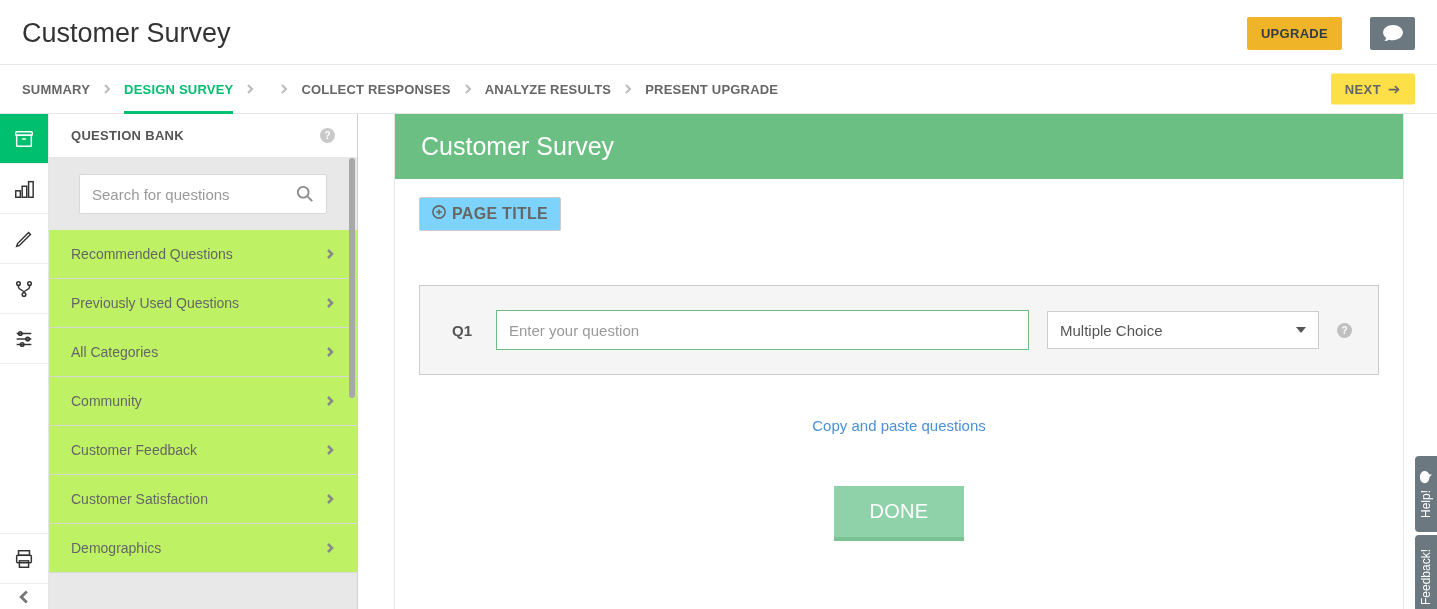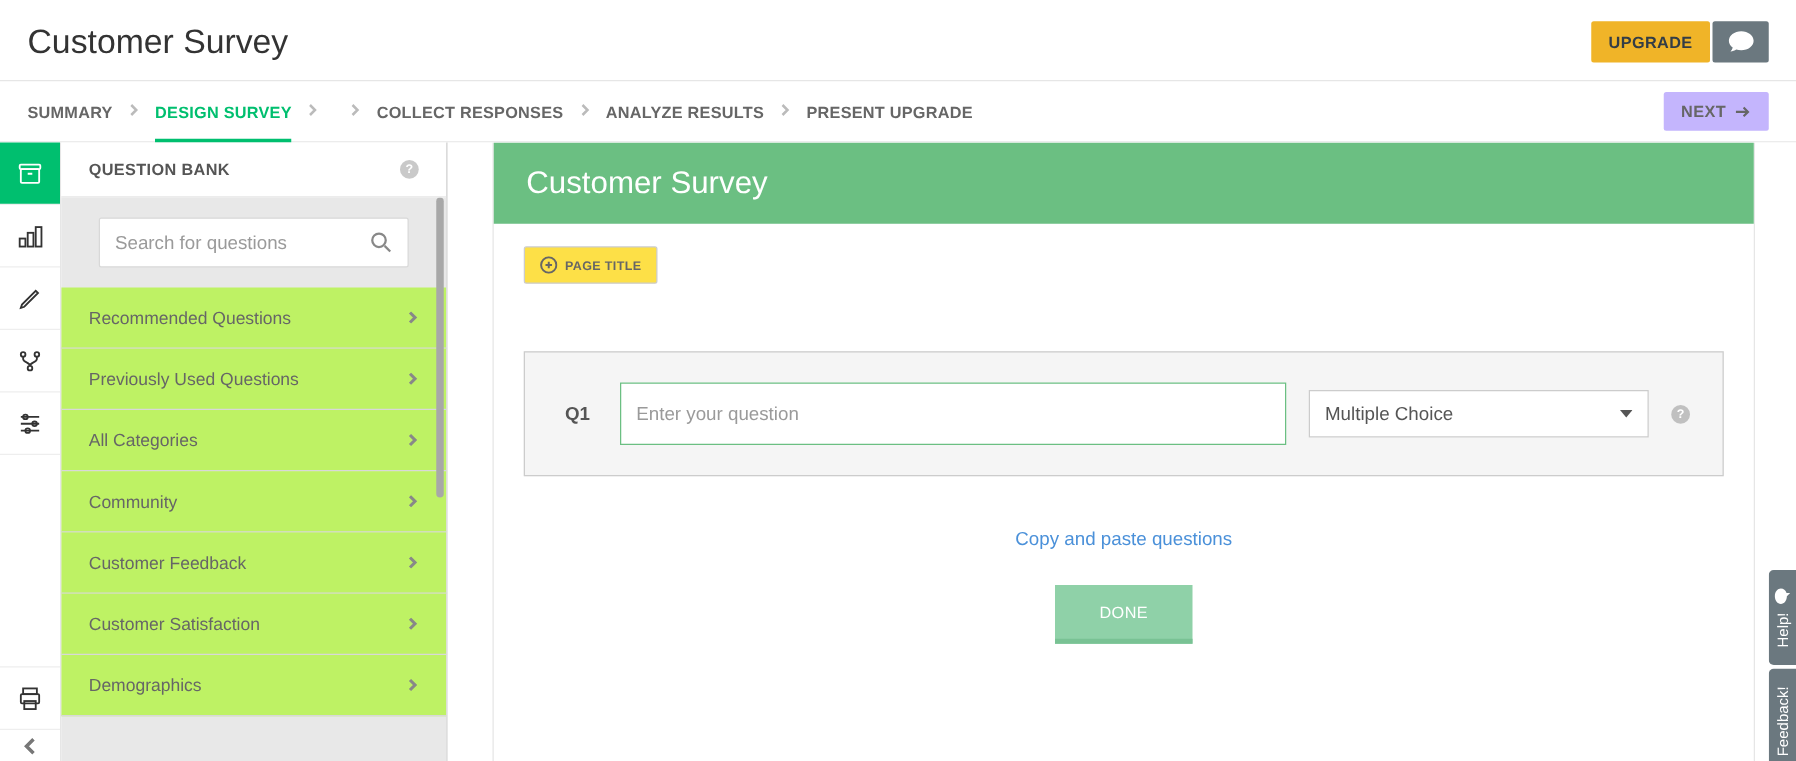--- a/index.html
+++ b/index.html
@@ -20,21 +20,21 @@
       justify-content: space-between;
       padding: 14px 22px 12px 22px;
       border-bottom: 1px solid #e6e6e6;
       height: 65px;
     }
     .top-header h1 {
       font-size: 27px;
       font-weight: 400;
       color: #333;
     }
-    .header-actions { display: flex; gap: 2px; }
+    .header-actions { display: flex; gap: 28px; }
     .upgrade-btn {
       background: #f0b428;
       color: #333d46;
       font-weight: 700;
       font-size: 13px;
       letter-spacing: 0.3px;
       border: none;
       padding: 9px 14px;
       border-radius: 2px;
       cursor: pointer;
@@ -81,21 +81,21 @@
     .nav-sep {
       margin: 0 12px;
       color: #bbb;
     }
     .nav-sep svg { width: 10px; height: 10px; stroke: #bbb; fill: none; stroke-width:2; }
     .next-btn {
       position: absolute;
       right: 22px;
       top: 50%;
       transform: translateY(-50%);
-      background: #c4b5fd;
+      background: #fde047;
       border: none;
       border-radius: 2px;
       padding: 8px 14px;
       font-size: 13px;
       font-weight: 700;
       color: #666;
       letter-spacing: 0.4px;
       cursor: pointer;
       display: flex;
       align-items: center;
@@ -222,50 +222,50 @@
       height: 100%;
     }
     .survey-title-bar {
       background: #6bbf82;
       color: #fff;
       font-size: 25px;
       padding: 18px 26px;
     }
     .main-body { padding: 18px 24px; }
     .page-title-btn {
-      background: #fde047;
+      background: #7dd3fc;
       border: 1px solid #ccc;
       border-radius: 2px;
       padding: 7px 12px;
-      font-size: 10px;
+      font-size: 16px;
       font-weight: 700;
       letter-spacing: 0.3px;
       color: #666;
       cursor: pointer;
       display: inline-flex;
-      align-items: flex-end;
+      align-items: flex-start;
       gap: 6px;
     }
     .page-title-btn svg { width:14px; height:14px; stroke:#666; fill:none; stroke-width:1.8;}
 
     .question-card {
       margin-top: 54px;
       border: 1px solid #ccc;
       background: #f5f5f5;
       padding: 24px 26px 24px 32px;
       display: flex;
       align-items: center;
       gap: 18px;
     }
     .qnum { font-size: 15px; font-weight: 700; color: #555; width: 26px;}
     .qinput {
       flex: 1;
       border: 1px solid #6bbf82;
       background: #fff;
-      height: 50px;
+      height: 40px;
       padding: 0 12px;
       font-size: 15px;
       outline: none;
     }
     .qinput::placeholder { color: #9a9a9a; }
     .qtype {
       width: 272px;
       height: 38px;
       background: #fff;
       border: 1px solid #ccc;
@@ -283,27 +283,27 @@
     .paste-link {
       display: block;
       text-align: center;
       color: #4a90d9;
       font-size: 15px;
       margin-top: 42px;
       cursor: pointer;
     }
     .done-btn {
       display: block;
-      margin: 28px auto 0 auto;
+      margin: 52px auto 0 auto;
       background: #8fd1a8;
       color: #fff;
       border: none;
       border-bottom: 4px solid #79c294;
       padding: 14px 36px;
-      font-size: 13px;
+      font-size: 20px;
       letter-spacing: 0.3px;
       cursor: pointer;
       text-align: center;
     }
 
     
     .float-tab {
       position: fixed;
       right: 0;
       background: #6b787f;

